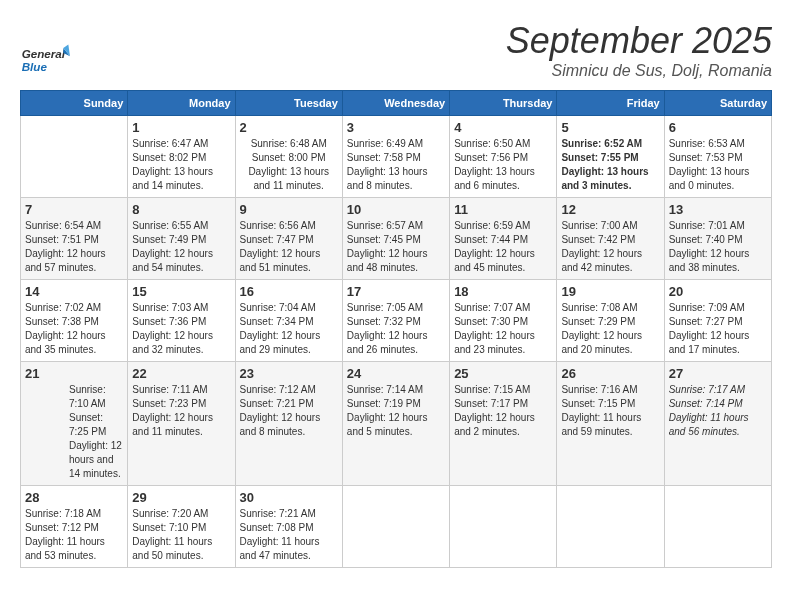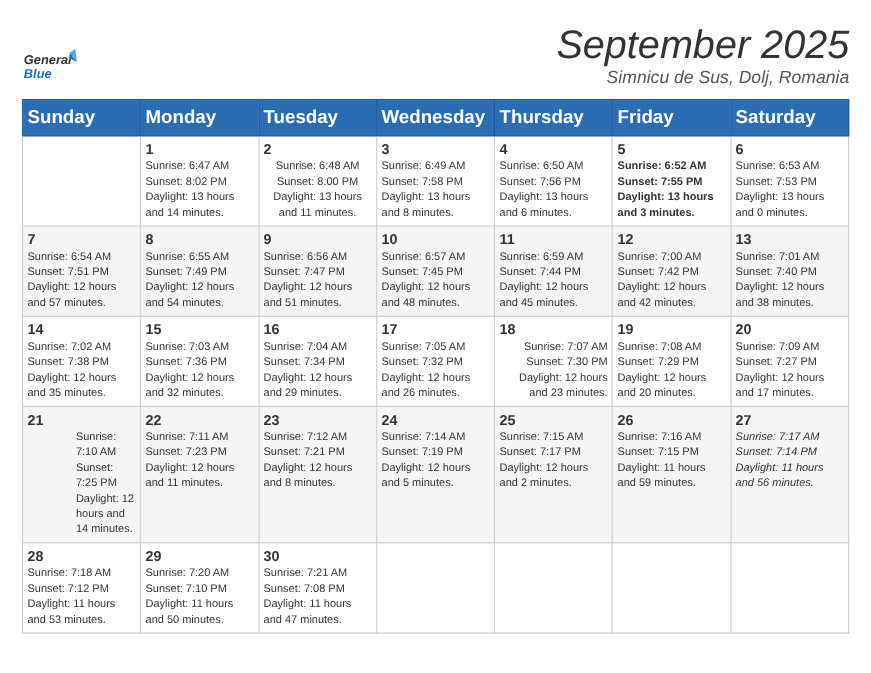--- a/index.html
+++ b/index.html
@@ -43,22 +43,22 @@
     }
     table {
       width: 100%;
       border-collapse: collapse;
       font-size: 11px;
     }
     thead tr th {
       background-color: #2a6db5;
       color: #fff;
       padding: 6px 4px;
-      text-align: left;
-      font-size: 17px;
+      text-align: right;
+      font-size: 11px;
       font-weight: bold;
       border: 1px solid #1a5a9a;
     }
     tbody tr td {
       border: 1px solid #ccc;
       vertical-align: top;
       padding: 4px;
       min-height: 80px;
       width: 107px;
     }
@@ -218,21 +218,21 @@
 Daylight: 12 hours and 29 minutes.</div>
         </td>
         <td>
           <span class="day-number">17</span>
           <div class="day-info" style="white-space: pre-line;">Sunrise: 7:05 AM
 Sunset: 7:32 PM
 Daylight: 12 hours and 26 minutes.</div>
         </td>
         <td>
           <span class="day-number">18</span>
-          <div class="day-info" style="white-space: pre-line; text-align: right;">Sunrise: 7:07 AM
+          <div class="day-info" style="white-space: pre-line;">Sunrise: 7:07 AM
 Sunset: 7:30 PM
 Daylight: 12 hours and 23 minutes.</div>
         </td>
         <td>
           <span class="day-number">19</span>
           <div class="day-info" style="white-space: pre-line;">Sunrise: 7:08 AM
 Sunset: 7:29 PM
 Daylight: 12 hours and 20 minutes.</div>
         </td>
         <td>

